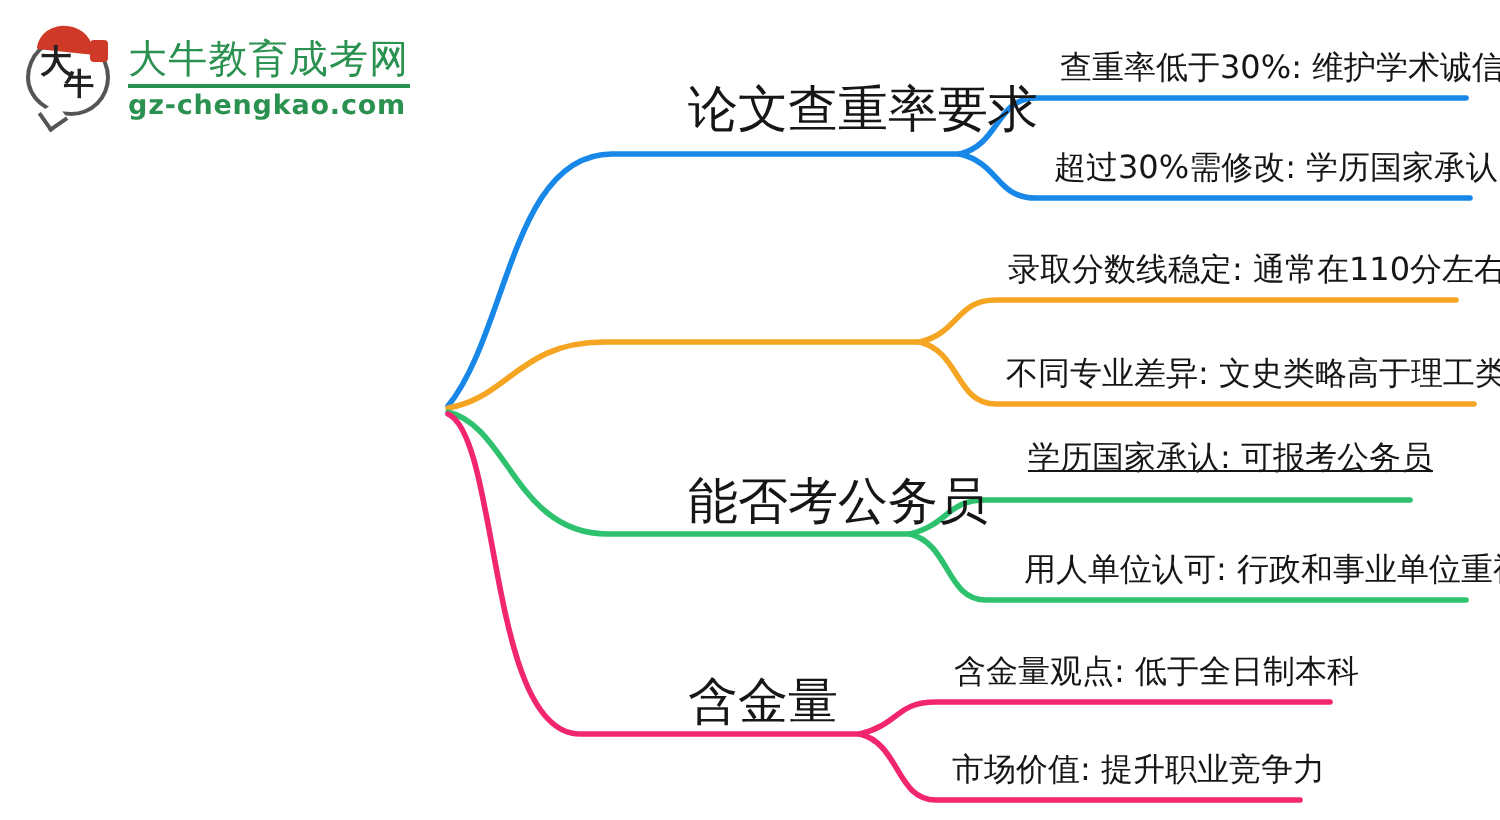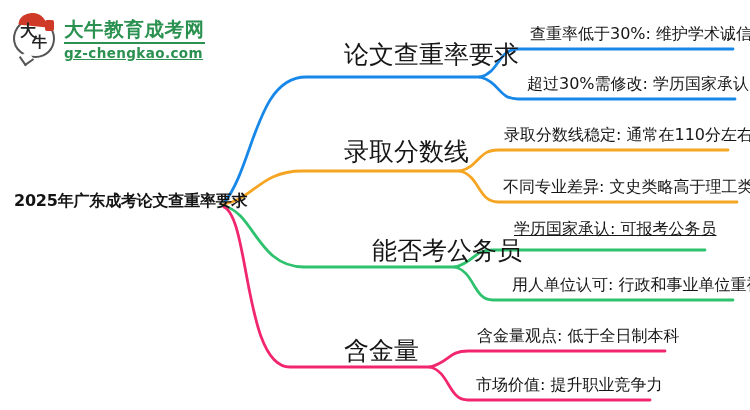--- a/index.html
+++ b/index.html
@@ -12,21 +12,21 @@
 
   .root-label{
     position:absolute;left:14px;top:191px;font-size:16px;font-weight:bold;
     color:#141414;white-space:nowrap;letter-spacing:-0.2px;
   }
   .branch-label{
     position:absolute;left:344px;font-size:25px;color:#161616;white-space:nowrap;line-height:22px;
   }
   .branch-label.b1{top:44px;}
   .branch-label.b2{top:141px;}
-  .branch-label.b3{top:240px;margin-left:28px;}
+  .branch-label.b3{top:240px;}
   .branch-label.b4{top:340px;}
 
   .leaf-label{
     position:absolute;font-size:16px;color:#161616;white-space:nowrap;line-height:24px;
   }
   .l11{left:530px;top:22px;}  .l12{left:527px;top:72px;}
   .l21{left:504px;top:123px;} .l22{left:503px;top:175px;}
   .l31{left:514px;top:217px;text-decoration:underline;} .l32{left:512px;top:273px;}
   .l41{left:477px;top:324px;} .l42{left:476px;top:373px;text-align:right;}
 
@@ -42,23 +42,23 @@
     border-left:2px solid #555;border-bottom:2px solid #555;transform:rotate(-35deg);
   }
   .bubble-hat{
     position:absolute;left:7px;top:0;width:28px;height:13px;background:#cf3a28;
     border-radius:100% 100% 10% 10%/190% 190% 12% 12%;transform:rotate(6deg);
   }
   .bubble-char-da{position:absolute;left:8px;top:10px;font-size:16px;font-weight:bold;color:#222;line-height:16px;}
   .bubble-char-niu{position:absolute;left:20px;top:22px;font-size:15px;font-weight:bold;color:#222;line-height:15px;}
   .bubble-seal{position:absolute;left:33px;top:7px;width:9px;height:11px;background:#c5372c;border-radius:2px;}
   .logo-text{display:flex;flex-direction:column;padding-top:6px;}
-  .site-name{font-size:19.5px;font-weight:bold;letter-spacing:0.6px;line-height:22px;white-space:nowrap;}
+  .site-name{font-size:19.5px;font-weight:normal;letter-spacing:0.6px;line-height:22px;white-space:nowrap;}
   .site-divider{height:2px;margin:1px 0 2px 0;}
-  .site-url{font-size:13.5px;font-weight:bold;letter-spacing:0.4px;line-height:15px;white-space:nowrap;text-decoration:underline;}
+  .site-url{font-size:13.5px;font-weight:bold;letter-spacing:0.4px;line-height:15px;white-space:nowrap;}
 </style>
 </head>
 <body>
 
 <div class="canvas">
 
   <svg class="lines" viewBox="0 0 750 410">
 
     <path d="M224,203 C254,166 256,77 306,77 H480" stroke="#1787E8"></path>
     <path d="M480,77 C500,72 498,49 518,49 H733" stroke="#1787E8"></path>
@@ -86,24 +86,22 @@
       <div class="bubble-char-niu">牛</div>
       <div class="bubble-seal" style="background: rgb(207, 58, 40);"></div>
     </div>
     <div class="logo-text">
       <span class="site-name" style="color: rgb(43, 145, 80);">大牛教育成考网</span>
       <div class="site-divider" style="background: rgb(43, 145, 80);"></div>
       <span class="site-url" style="color: rgb(43, 145, 80);">gz-chengkao.com</span>
     </div>
   </div>
 
-  <div class="root-label">2025年广东成考论文查重率要求</div>
 
   <div class="branch-label b1">论文查重率要求</div>
-  <div class="branch-label b2">录取分数线</div>
   <div class="branch-label b3">能否考公务员</div>
   <div class="branch-label b4">含金量</div>
 
   <div class="leaf-label l11">查重率低于30%: 维护学术诚信</div>
   <div class="leaf-label l12">超过30%需修改: 学历国家承认</div>
   <div class="leaf-label l21">录取分数线稳定: 通常在110分左右</div>
   <div class="leaf-label l22">不同专业差异: 文史类略高于理工类</div>
   <div class="leaf-label l31">学历国家承认: 可报考公务员</div>
   <div class="leaf-label l32">用人单位认可: 行政和事业单位重视</div>
   <div class="leaf-label l41">含金量观点: 低于全日制本科</div>

